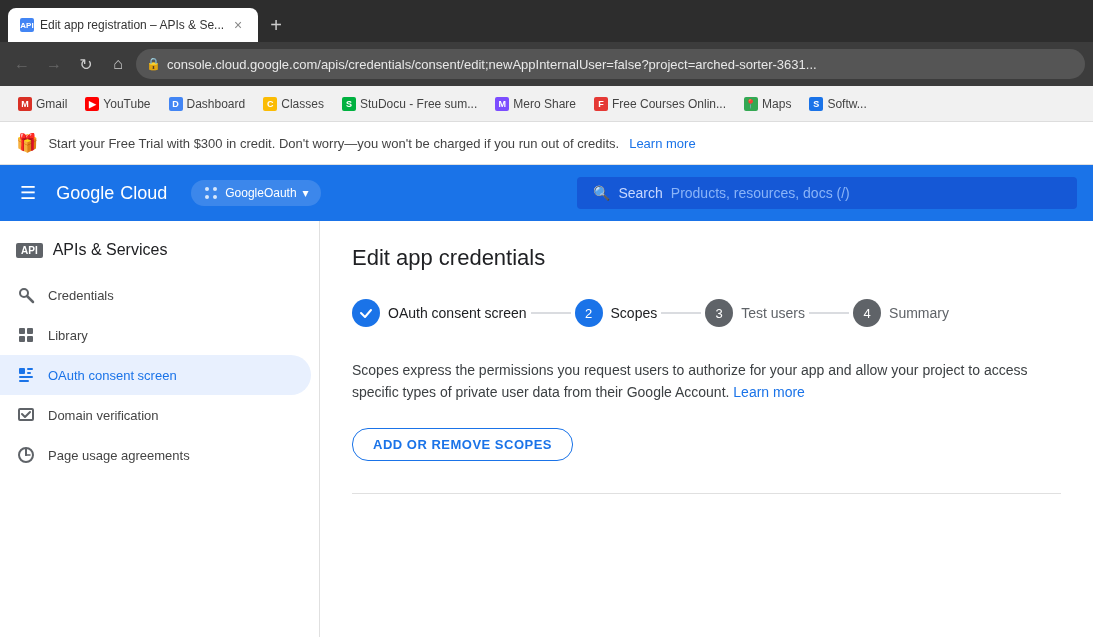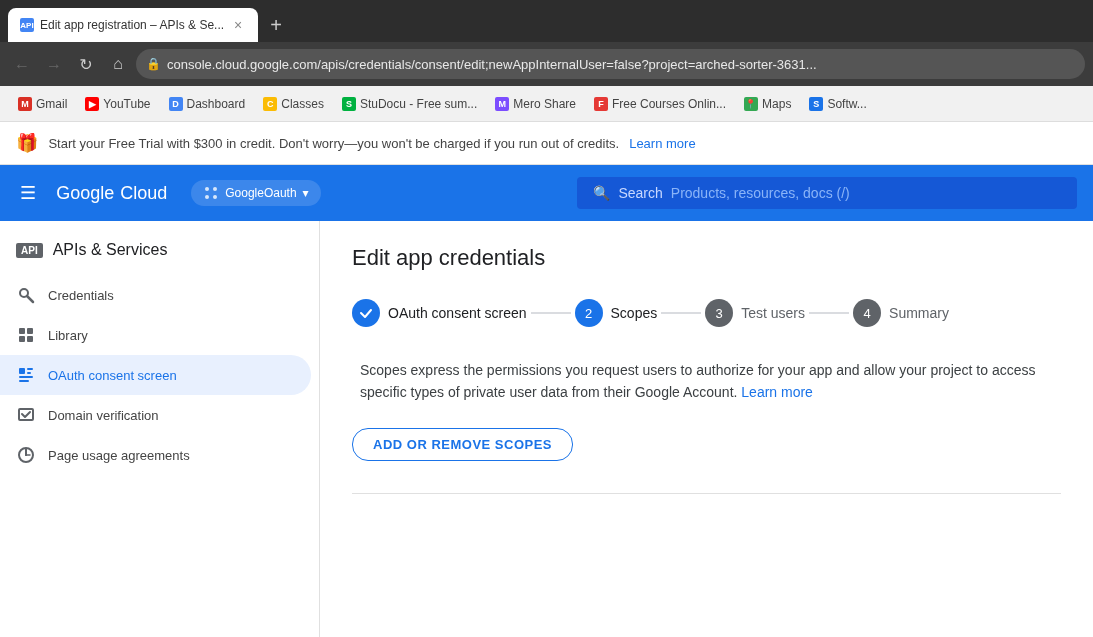--- a/index.html
+++ b/index.html
@@ -69,21 +69,21 @@
     .step-circle { width: 28px; height: 28px; border-radius: 50%; display: flex; align-items: center; justify-content: center; font-size: 13px; font-weight: 500; flex-shrink: 0; }
     .step-circle.completed { background: #1a73e8; color: #fff; }
     .step-circle.active { background: #1a73e8; color: #fff; }
     .step-circle.inactive { background: #5f6368; color: #fff; }
     .step-label { font-size: 14px; color: #202124; }
     .step-label.active { font-weight: 400; }
     .step-label.inactive { color: #5f6368; }
     .step-connector { width: 40px; height: 2px; background: #dadce0; margin: 0 4px; }
 
     
-    .scope-description { font-size: 14px; color: #3c4043; line-height: 1.6; margin-bottom: 24px; max-width: 720px; margin-left: 8px; }
+    .scope-description { font-size: 14px; color: #3c4043; line-height: 1.6; margin-bottom: 24px; max-width: 720px; }
     .scope-link { color: #1a73e8; text-decoration: none; }
 
     
     .add-scopes-btn { border: 1px solid #1a73e8; background: #fff; color: #1a73e8; padding: 8px 20px; border-radius: 16px; font-size: 13px; font-weight: 600; letter-spacing: 0.5px; cursor: pointer; text-transform: uppercase; }
 
     .divider { height: 1px; background: #e0e0e0; margin-top: 32px; }
   </style>
 </head>
 <body>
 

